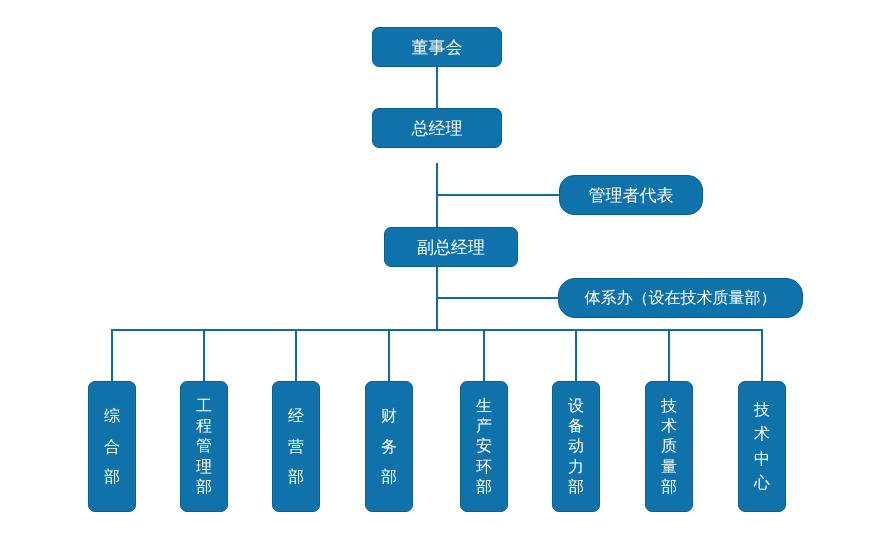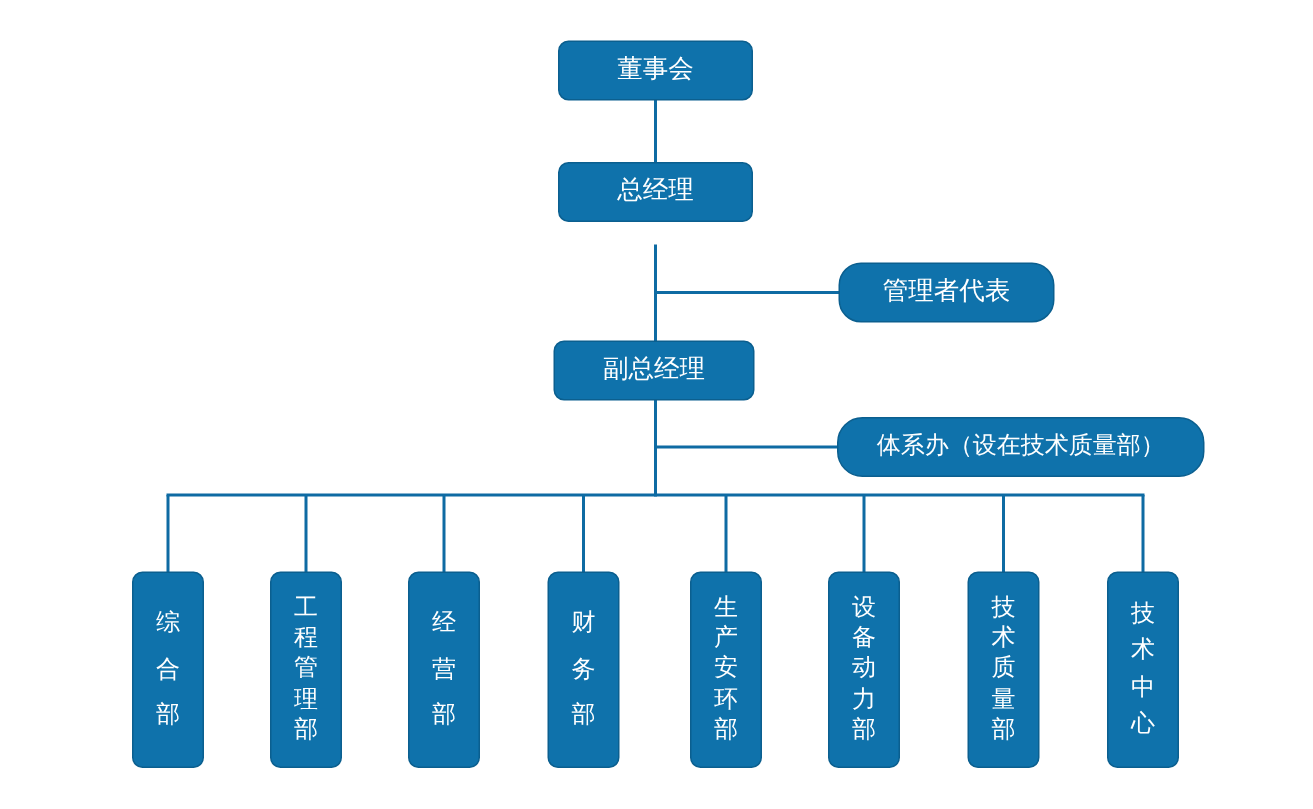--- a/index.html
+++ b/index.html
@@ -5,21 +5,21 @@
   html, body {
     margin: 0;
     padding: 0;
     background: #ffffff;
   }
   .canvas {
     position: relative;
     width: 875px;
     height: 539px;
     background: #ffffff;
-    font-family: Liberation Mono, monospace;
+    font-family: Liberation Sans, sans-serif;
     overflow: hidden;
   }
   .node {
     position: absolute;
     box-sizing: border-box;
     background: #0f72ab;
     border: 1px solid #0b5f8f;
     border-radius: 7px;
     color: #ffffff;
     display: flex;
@@ -68,21 +68,21 @@
   <div class="line" style="left:575px; top:330px; width:2px; height:52px;"></div>
   <div class="line" style="left:668px; top:330px; width:2px; height:52px;"></div>
   <div class="line" style="left:761px; top:330px; width:2px; height:52px;"></div>
 
   <div class="node" style="left:372px; top:27px;  width:130px; height:40px;">董事会</div>
 
   <div class="node" style="left:372px; top:108px; width:130px; height:40px;">总经理</div>
 
   <div class="node" style="left:559px; top:175px; width:144px; height:40px;border-radius:15px;">管理者代表</div>
 
-  <div class="node" style="left:369px; top:227px; width:134px; height:40px;">副总经理</div>
+  <div class="node" style="left:384px; top:227px; width:134px; height:40px;">副总经理</div>
 
   <div class="node" style="left:558px; top:278px; width:245px; height:40px; font-size:16px;border-radius:17px;">体系办（设在技术质量部）</div>
 
   <div class="node dept v-split" style="left:88px;  top:381px; width:48px; height:131px;">
       <span>综</span>
       <span>合</span>
       <span>部</span>
     </div>
 
   <div class="node dept v-split" style="left:180px; top:381px; width:48px; height:131px;">

